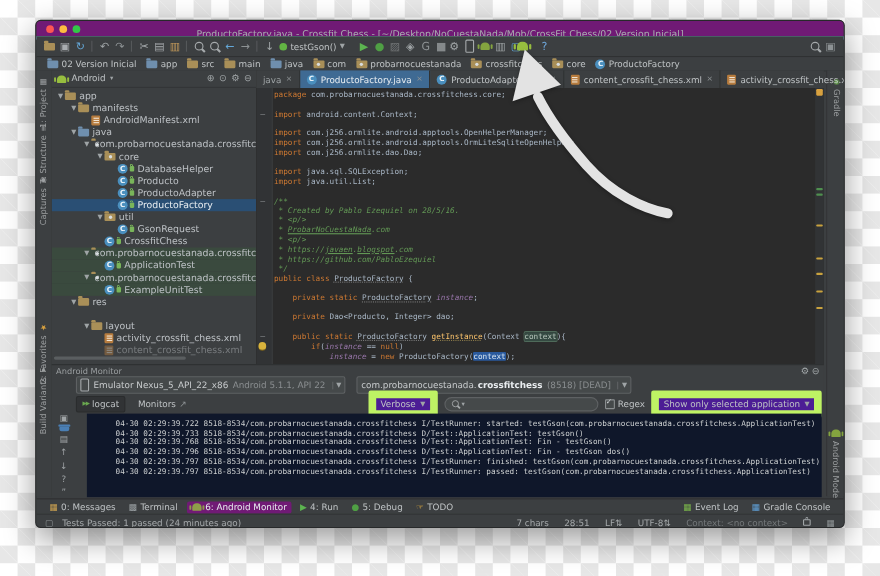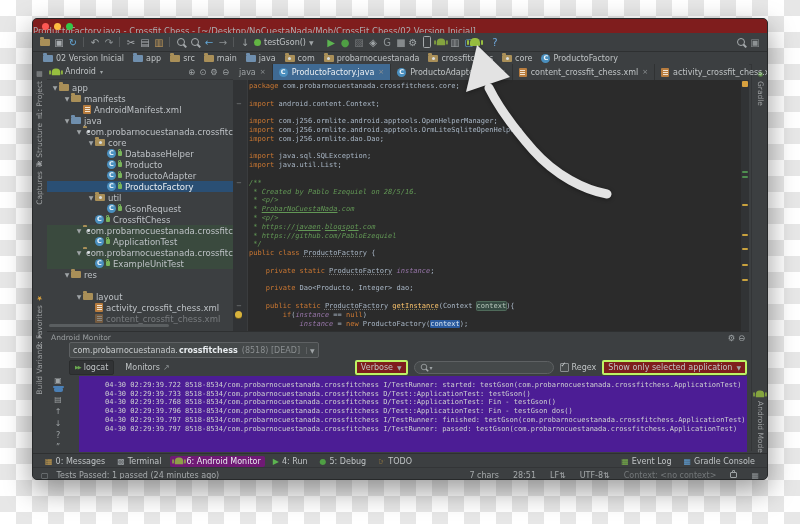--- a/index.html
+++ b/index.html
@@ -10,21 +10,21 @@
     background-image:
       linear-gradient(45deg,#e7e7e7 25%,transparent 25%,transparent 75%,#e7e7e7 75%),
       linear-gradient(45deg,#e7e7e7 25%,transparent 25%,transparent 75%,#e7e7e7 75%);
     background-size:32px 32px;background-position:0 0,16px 16px;
     -webkit-font-smoothing:antialiased;
   }
   .win{position:absolute;left:32px;top:18px;width:736px;height:462px;background:#3c3f41;
     border-radius:5px;box-shadow:0 10px 28px rgba(0,0,0,.4);border:1px solid #27292a;box-sizing:border-box;overflow:hidden}
   .abs{position:absolute}
   
-  .titlebar{left:0;top:0;right:0;height:14px;background:#7f1d1d;border-bottom:3px solid #5eead4;text-align:left}
+  .titlebar{left:0;top:0;right:0;height:14px;background:#701a75;border-bottom:3px solid #5eead4;text-align:center}
   .titlebar .ttl{font-size:8.5px;color:#a9adb0;line-height:14px;white-space:nowrap}
   .tl{width:7px;height:7px;border-radius:50%;top:3.5px}
   
   .toolbar{left:0;top:14px;right:0;height:18px;background:#3c3f41;border-bottom:1px solid #2e3031}
   .tbg{position:absolute;top:0;height:18px;display:flex;align-items:center;gap:2px}
   .tbi{width:12px;height:14px;display:flex;align-items:center;justify-content:center;font-size:10px;flex:0 0 auto}
   .tbsep{width:6px;height:12px;flex:0 0 auto;position:relative}
   .tbsep::after{content:"";position:absolute;left:2px;top:1px;width:1px;height:10px;background:#55585a}
   .chip{display:flex;align-items:center;gap:3px;height:14px;padding:0 3px;color:#bfc3c5;font-size:8px}
   .chip .dot{width:7px;height:7px;border-radius:50%;background:#62b543}
@@ -98,26 +98,26 @@
   .monitor{left:14px;top:312px;width:702px;height:122px;background:#3c3f41;border-top:1px solid #2e3031}
   .monhead{position:absolute;left:0;top:0;right:0;height:9px;font-size:7.5px;color:#9a9ea0;padding:1px 4px;display:flex}
   .monhead .sp{flex:1}
   .drow{position:absolute;left:22px;top:10px;right:4px;height:16px;display:flex;gap:10px;align-items:center}
   .dd{display:flex;align-items:center;gap:4px;height:14px;background:#45494a;border:1px solid #5e6163;border-radius:2px;padding:0 3px;font-size:8px;color:#c8cbcd;white-space:nowrap}
   .dd .dim{color:#8a8e90}
   .dd .dbtn{border-left:1px solid #5e6163;padding-left:3px;margin-left:2px;font-size:6px;color:#9fa4a6}
   .mtoolbar{position:absolute;left:22px;top:27px;right:2px;height:16px;display:flex;align-items:center;gap:6px;font-size:8px;color:#bfc3c5}
   .mtab{padding:2px 5px;display:flex;gap:3px;align-items:center;white-space:nowrap}
   .mtab.sel{background:#313335;border:1px solid #2a2c2d;border-radius:2px}
-  .select{display:flex;align-items:center;gap:4px;background:#7f1d1d;border:2px solid #bef264;border-radius:2px;padding:1px 4px;white-space:nowrap}
+  .select{display:flex;align-items:center;gap:4px;background:#4c1d95;border:7px solid #bef264;border-radius:2px;padding:1px 4px;white-space:nowrap}
   .searchpill{width:128px;height:11px;border:1px solid #5e6163;border-radius:7px;background:#45494a;display:flex;align-items:center;gap:2px;padding:0 5px}
   .chk{width:7px;height:7px;border:1px solid #8a8e90;border-radius:1px;background:#45494a;position:relative;display:inline-block}
   .chk::after{content:"✓";position:absolute;left:0px;top:-2.2px;font-size:7px;color:#cfd3d5}
   .logicons{position:absolute;left:2px;top:44px;width:18px;bottom:2px;display:flex;flex-direction:column;align-items:center;gap:3px;color:#9fa4a6;font-size:8px}
-  .logarea{position:absolute;left:32px;top:44px;right:2px;bottom:2px;background:#4c1d95;overflow:hidden}
+  .logarea{position:absolute;left:32px;top:44px;right:2px;bottom:2px;background:#0f172a;overflow:hidden}
   .logline{white-space:pre;font-family:"DejaVu Sans Mono","Liberation Mono",monospace;font-size:7px;line-height:8.7px;color:#cdd0d1}
   .logpad{padding:5px 0 0 26px}
   
   .btoolbar{left:0;right:0;top:434px;height:14px;background:#3c3f41;border-top:1px solid #2e3031;display:flex;align-items:center;gap:4px;padding:0 8px;font-size:8px;color:#bfc3c5}
   .bbtn{display:flex;align-items:center;gap:3px;padding:1px 4px;border-radius:2px;white-space:nowrap}
   .bbtn.sel{background:#701a75;color:#e8ecef}
   .bspacer{flex:1}
   .statusbar{left:0;right:0;top:448px;height:14px;background:#3c3f41;border-top:1px solid #333537;display:flex;align-items:center;font-size:8px;color:#a5a9ab;padding:0 8px;gap:14px}
   .statusbar .sp{flex:1}
   .dimtxt{color:#74787a}
@@ -485,20 +485,26 @@
 
   <div class="abs monitor">
     <div class="monhead">
       <span>Android Monitor</span>
       <span class="sp"></span>
       <span class="phic">⚙</span>&nbsp;
       <span class="phic">⊖</span>
     </div>
     <div class="drow">
       <div class="dd">
+        <span class="ic-phone"></span>
+        <span>Emulator Nexus_5_API_22_x86</span>
+        <span class="dim">Android 5.1.1, API 22</span>
+        <span class="dbtn">▼</span>
+      </div>
+      <div class="dd">
         <span>com.probarnocuestanada.</span>
           <b style="color:#e8ecef;margin-left:-3px">crossfitchess</b>
         <span class="dim">(8518) [DEAD]</span>
         <span class="dbtn">▼</span>
       </div>
     </div>
     <div class="mtoolbar" id="mtabs">
         <span class="mtab sel">
           <span style="color: rgb(106, 168, 79); font-size: 5px; letter-spacing: -1px;">▶▶</span>
           <span>logcat</span>

